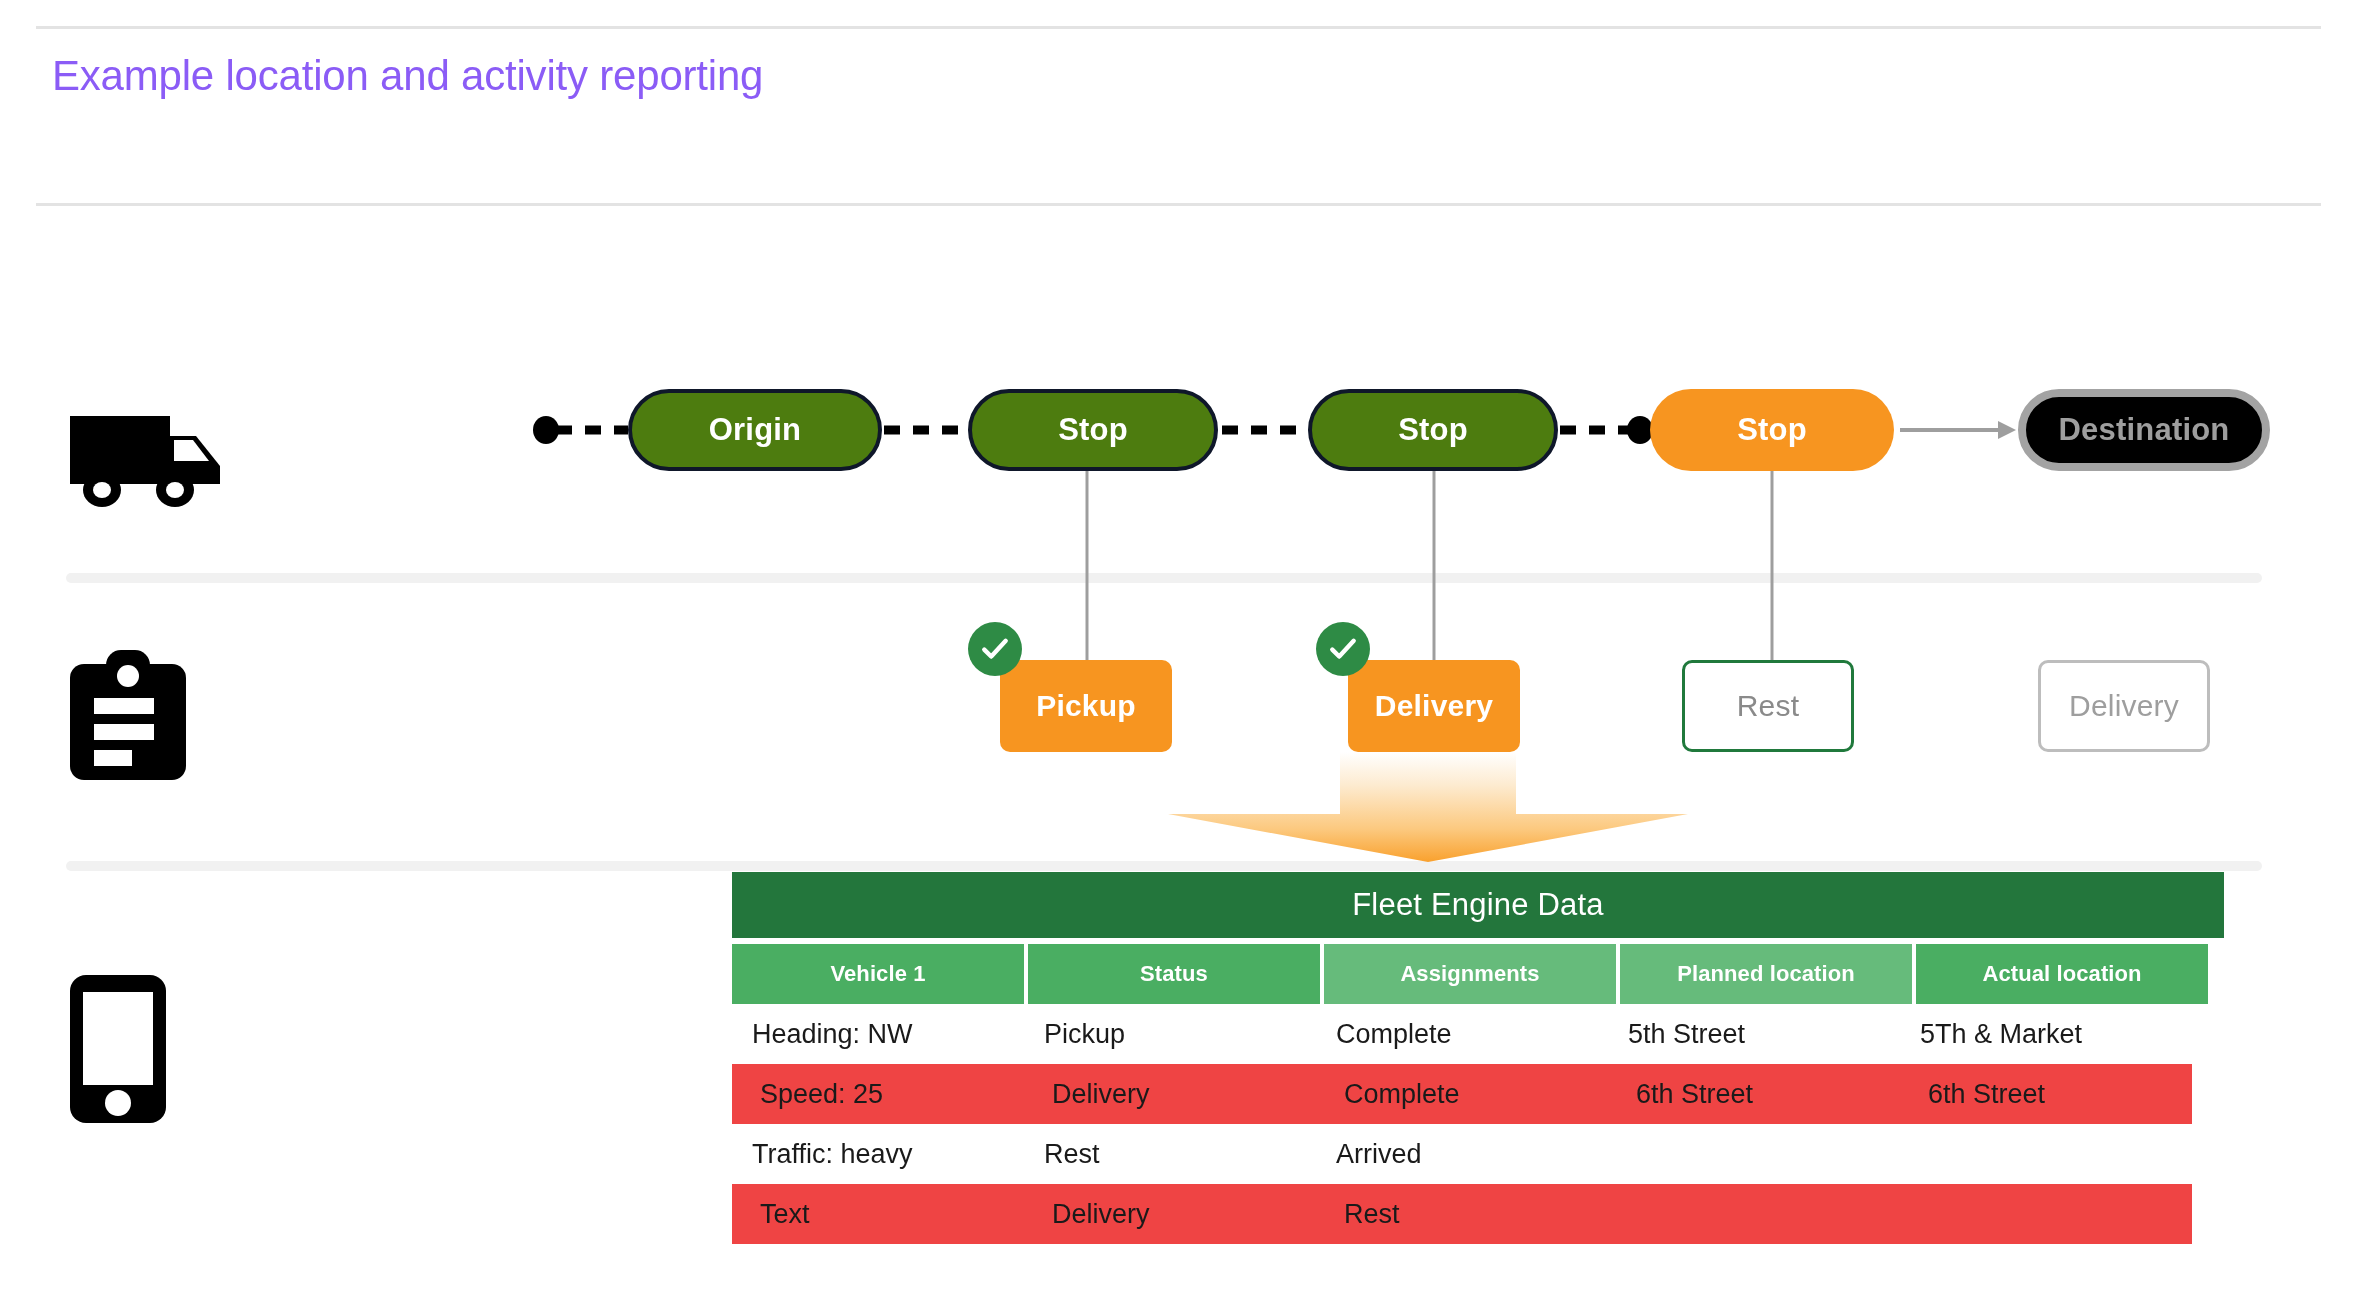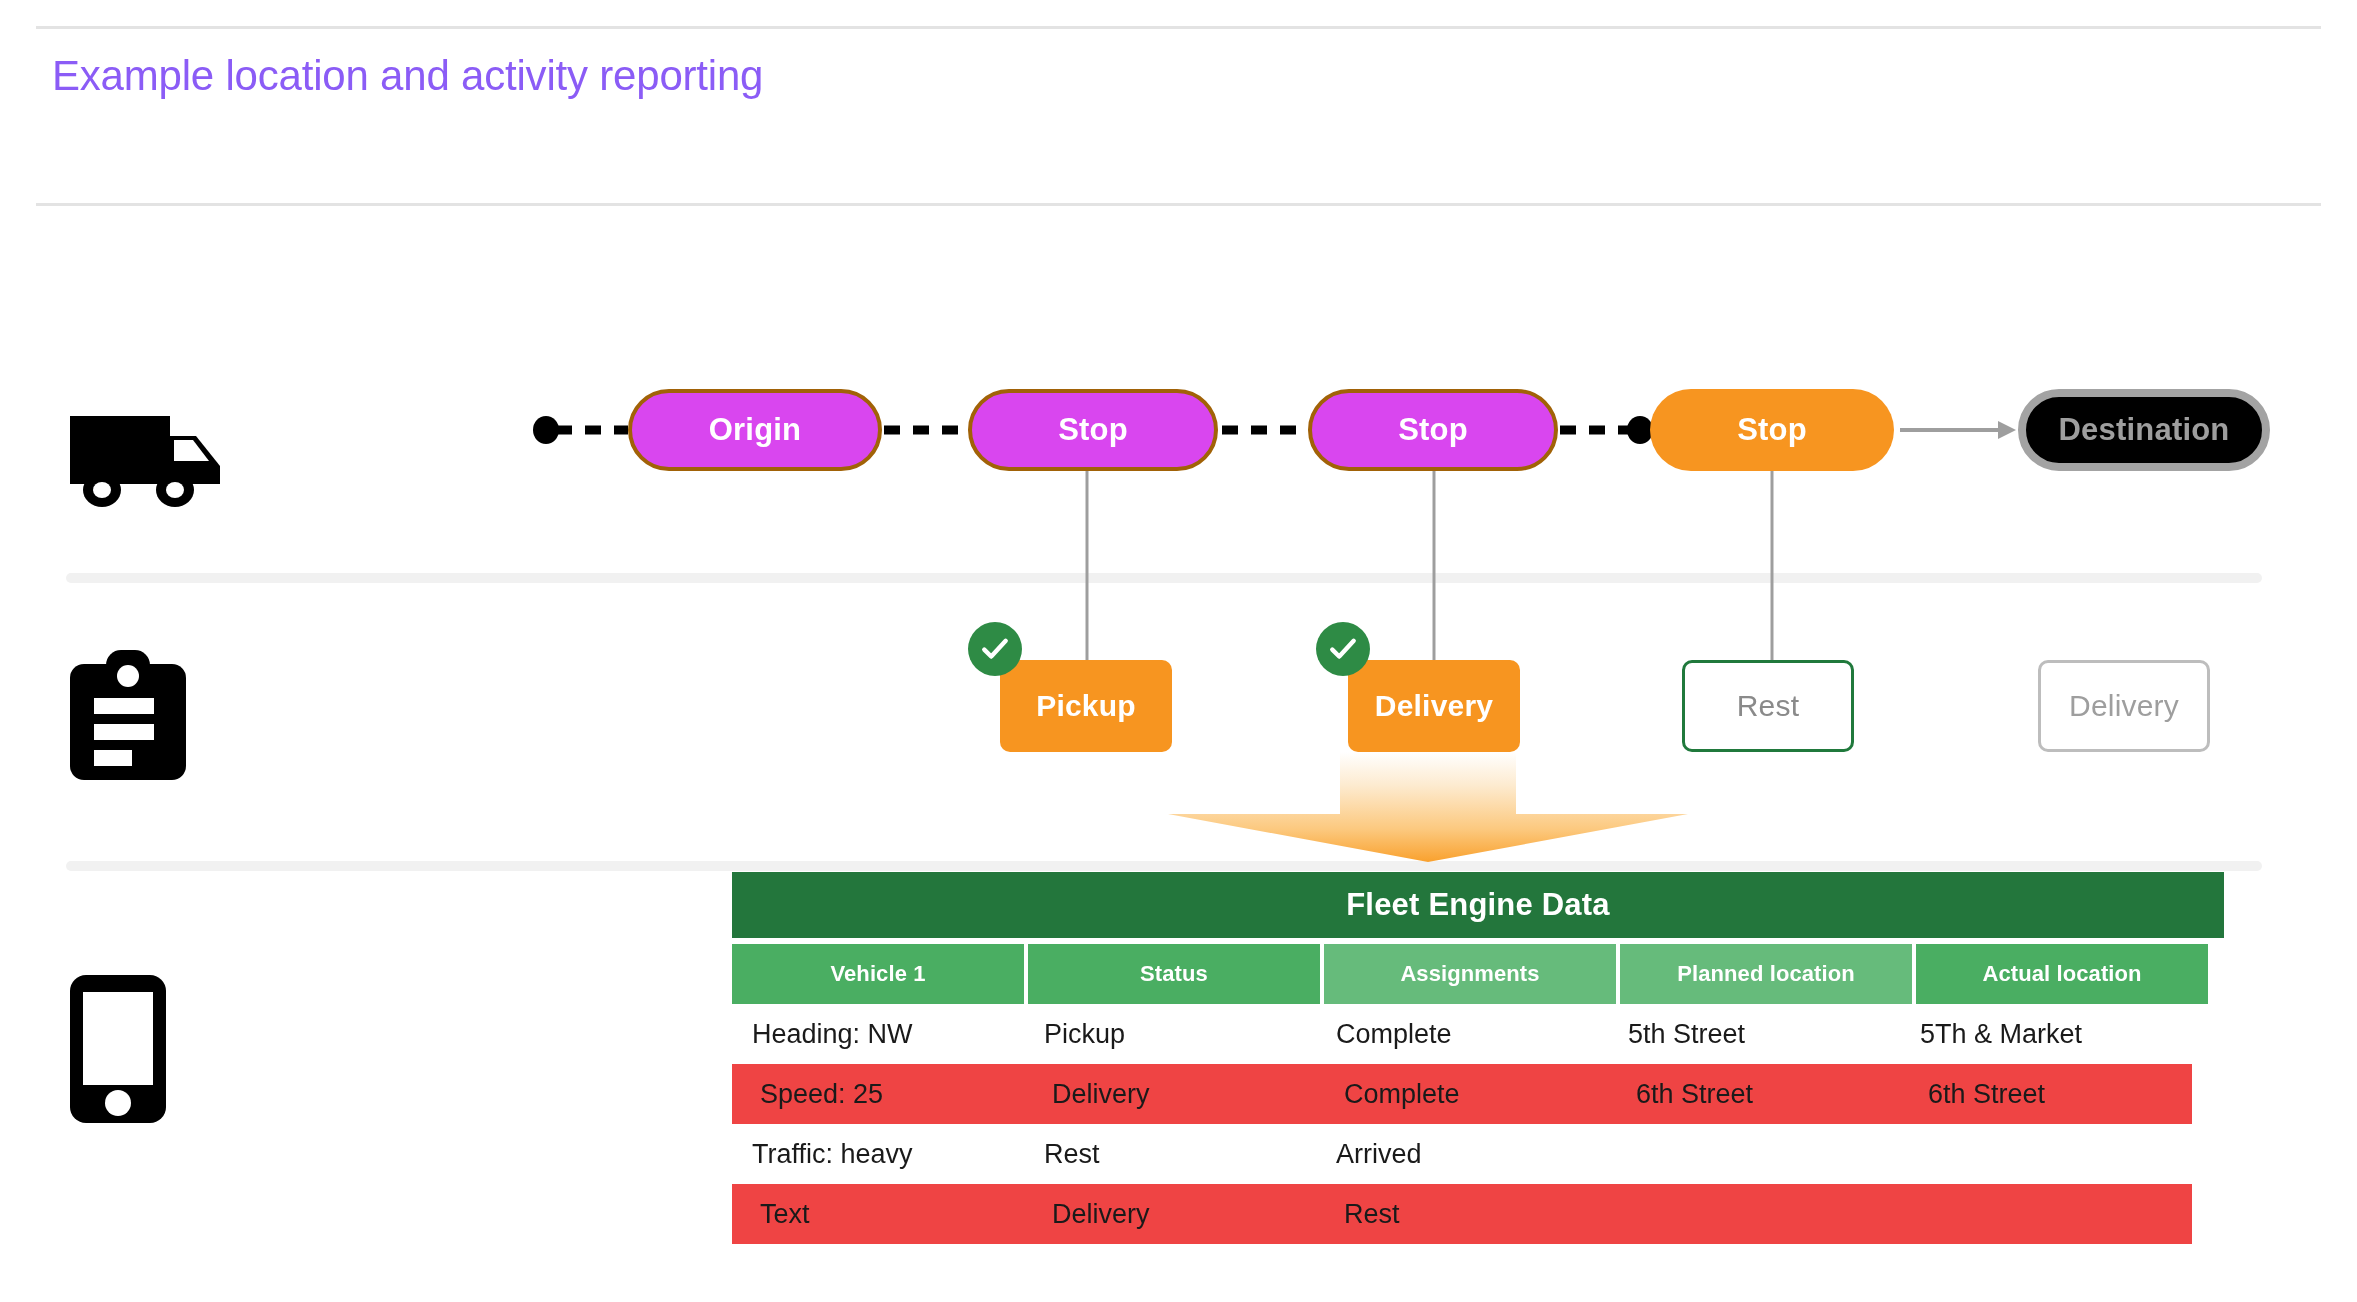--- a/index.html
+++ b/index.html
@@ -84,22 +84,22 @@
     border-radius: 42px;
     display: flex;
     align-items: center;
     justify-content: center;
     font-size: 31px;
     font-weight: 700;
     color: #ffffff;
     letter-spacing: 0.2px;
   }
   .pill.orange-bordered {
-    background: #d946ef;
-    border: 4px solid #a16207;
+    background: #4d7c0f;
+    border: 4px solid #0f172a;
   }
   .pill.orange-plain {
     background: #F79520;
     border: none;
   }
   .pill.ghost {
     background: #000000;
     border: 8px solid #a3a3a3;
     color: #9e9e9e;
     font-weight: 700;
@@ -171,21 +171,21 @@
     position: absolute;
     left: 732px; top: 872px;
     width: 1492px;
   }
   .table-title {
     width: 1492px;
     height: 66px;
     background: #23763C;
     color: #ffffff;
     font-size: 31px;
-    font-weight: 700;
+    font-weight: 400;
     display: flex;
     align-items: center;
     justify-content: center;
     letter-spacing: 0.2px;
   }
   .grid {
     display: grid;
     grid-template-columns: 292px 292px 292px 292px 292px;
     column-gap: 4px;
     width: 1460px;

